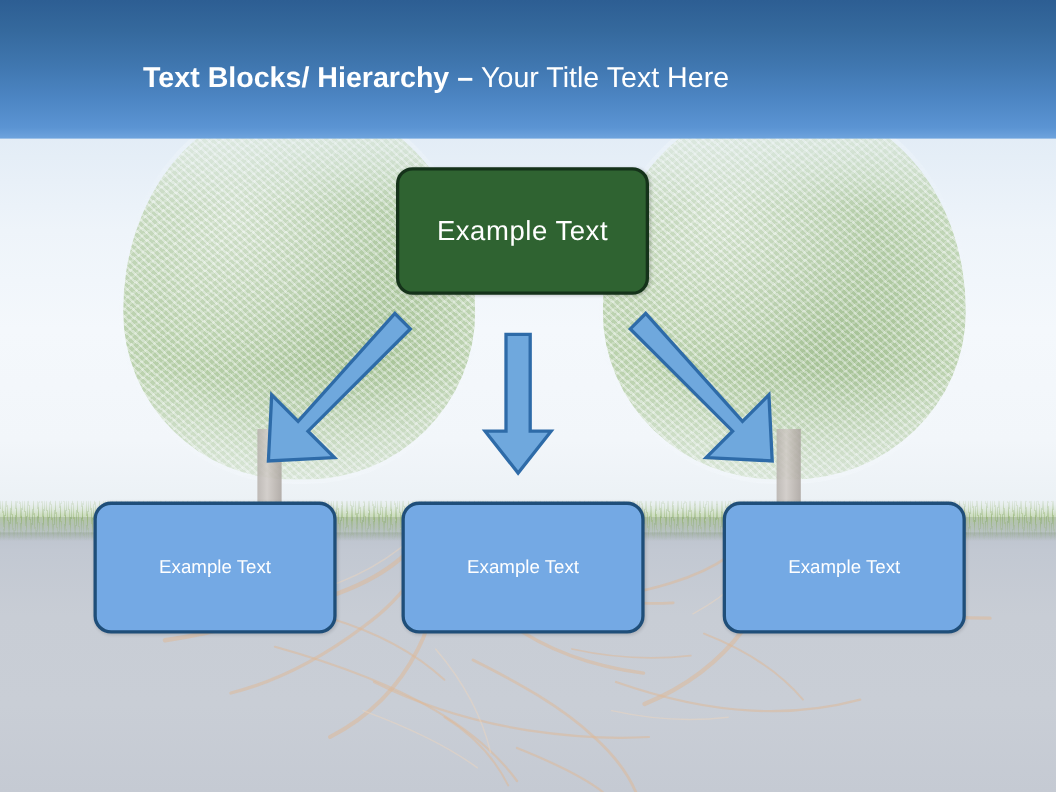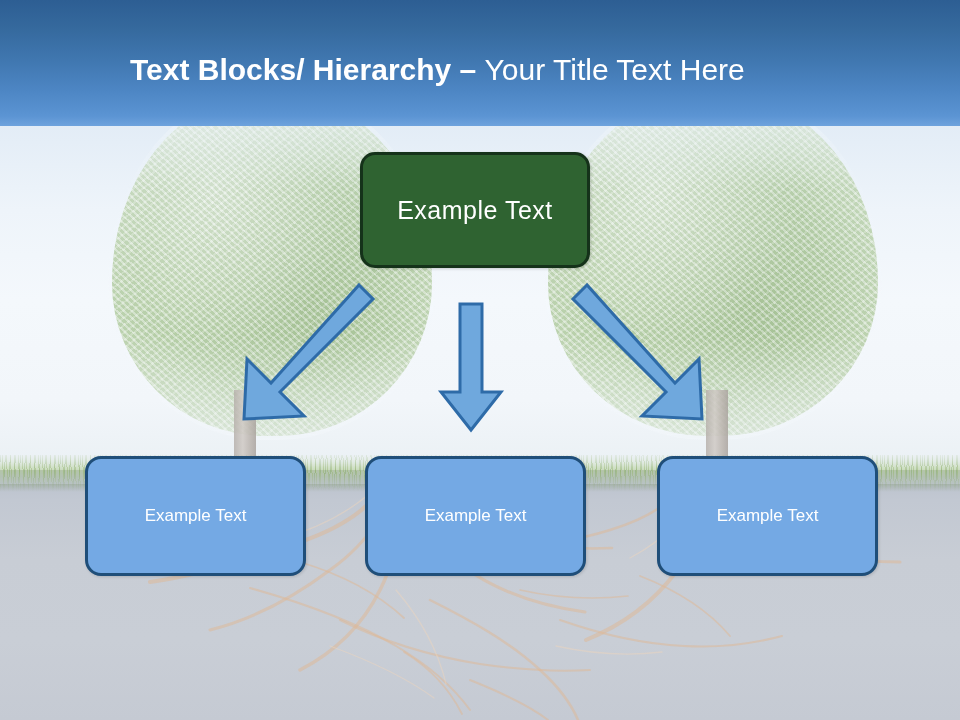--- a/index.html
+++ b/index.html
@@ -114,21 +114,21 @@
     left: 0; top: 0;
     width: 960px; height: 126px;
     background: linear-gradient(to bottom,
        #2d5e93 0%, #35699d 22%, #4077b0 48%, #4d86c4 72%, #5b94d3 92%, #6ea3dd 100%);
   }
   .banner-title {
     position: absolute;
     left: 130px;
     top: 50px;
     color: #ffffff;
-    font-size: 30px;
+    font-size: 26px;
     line-height: 40px;
     white-space: nowrap;
     letter-spacing: 0px;
   }
   .banner-title .t-strong { font-weight: bold; }
   .banner-title .t-light  { font-weight: normal; }
 
   
   .node {
     position: absolute;

